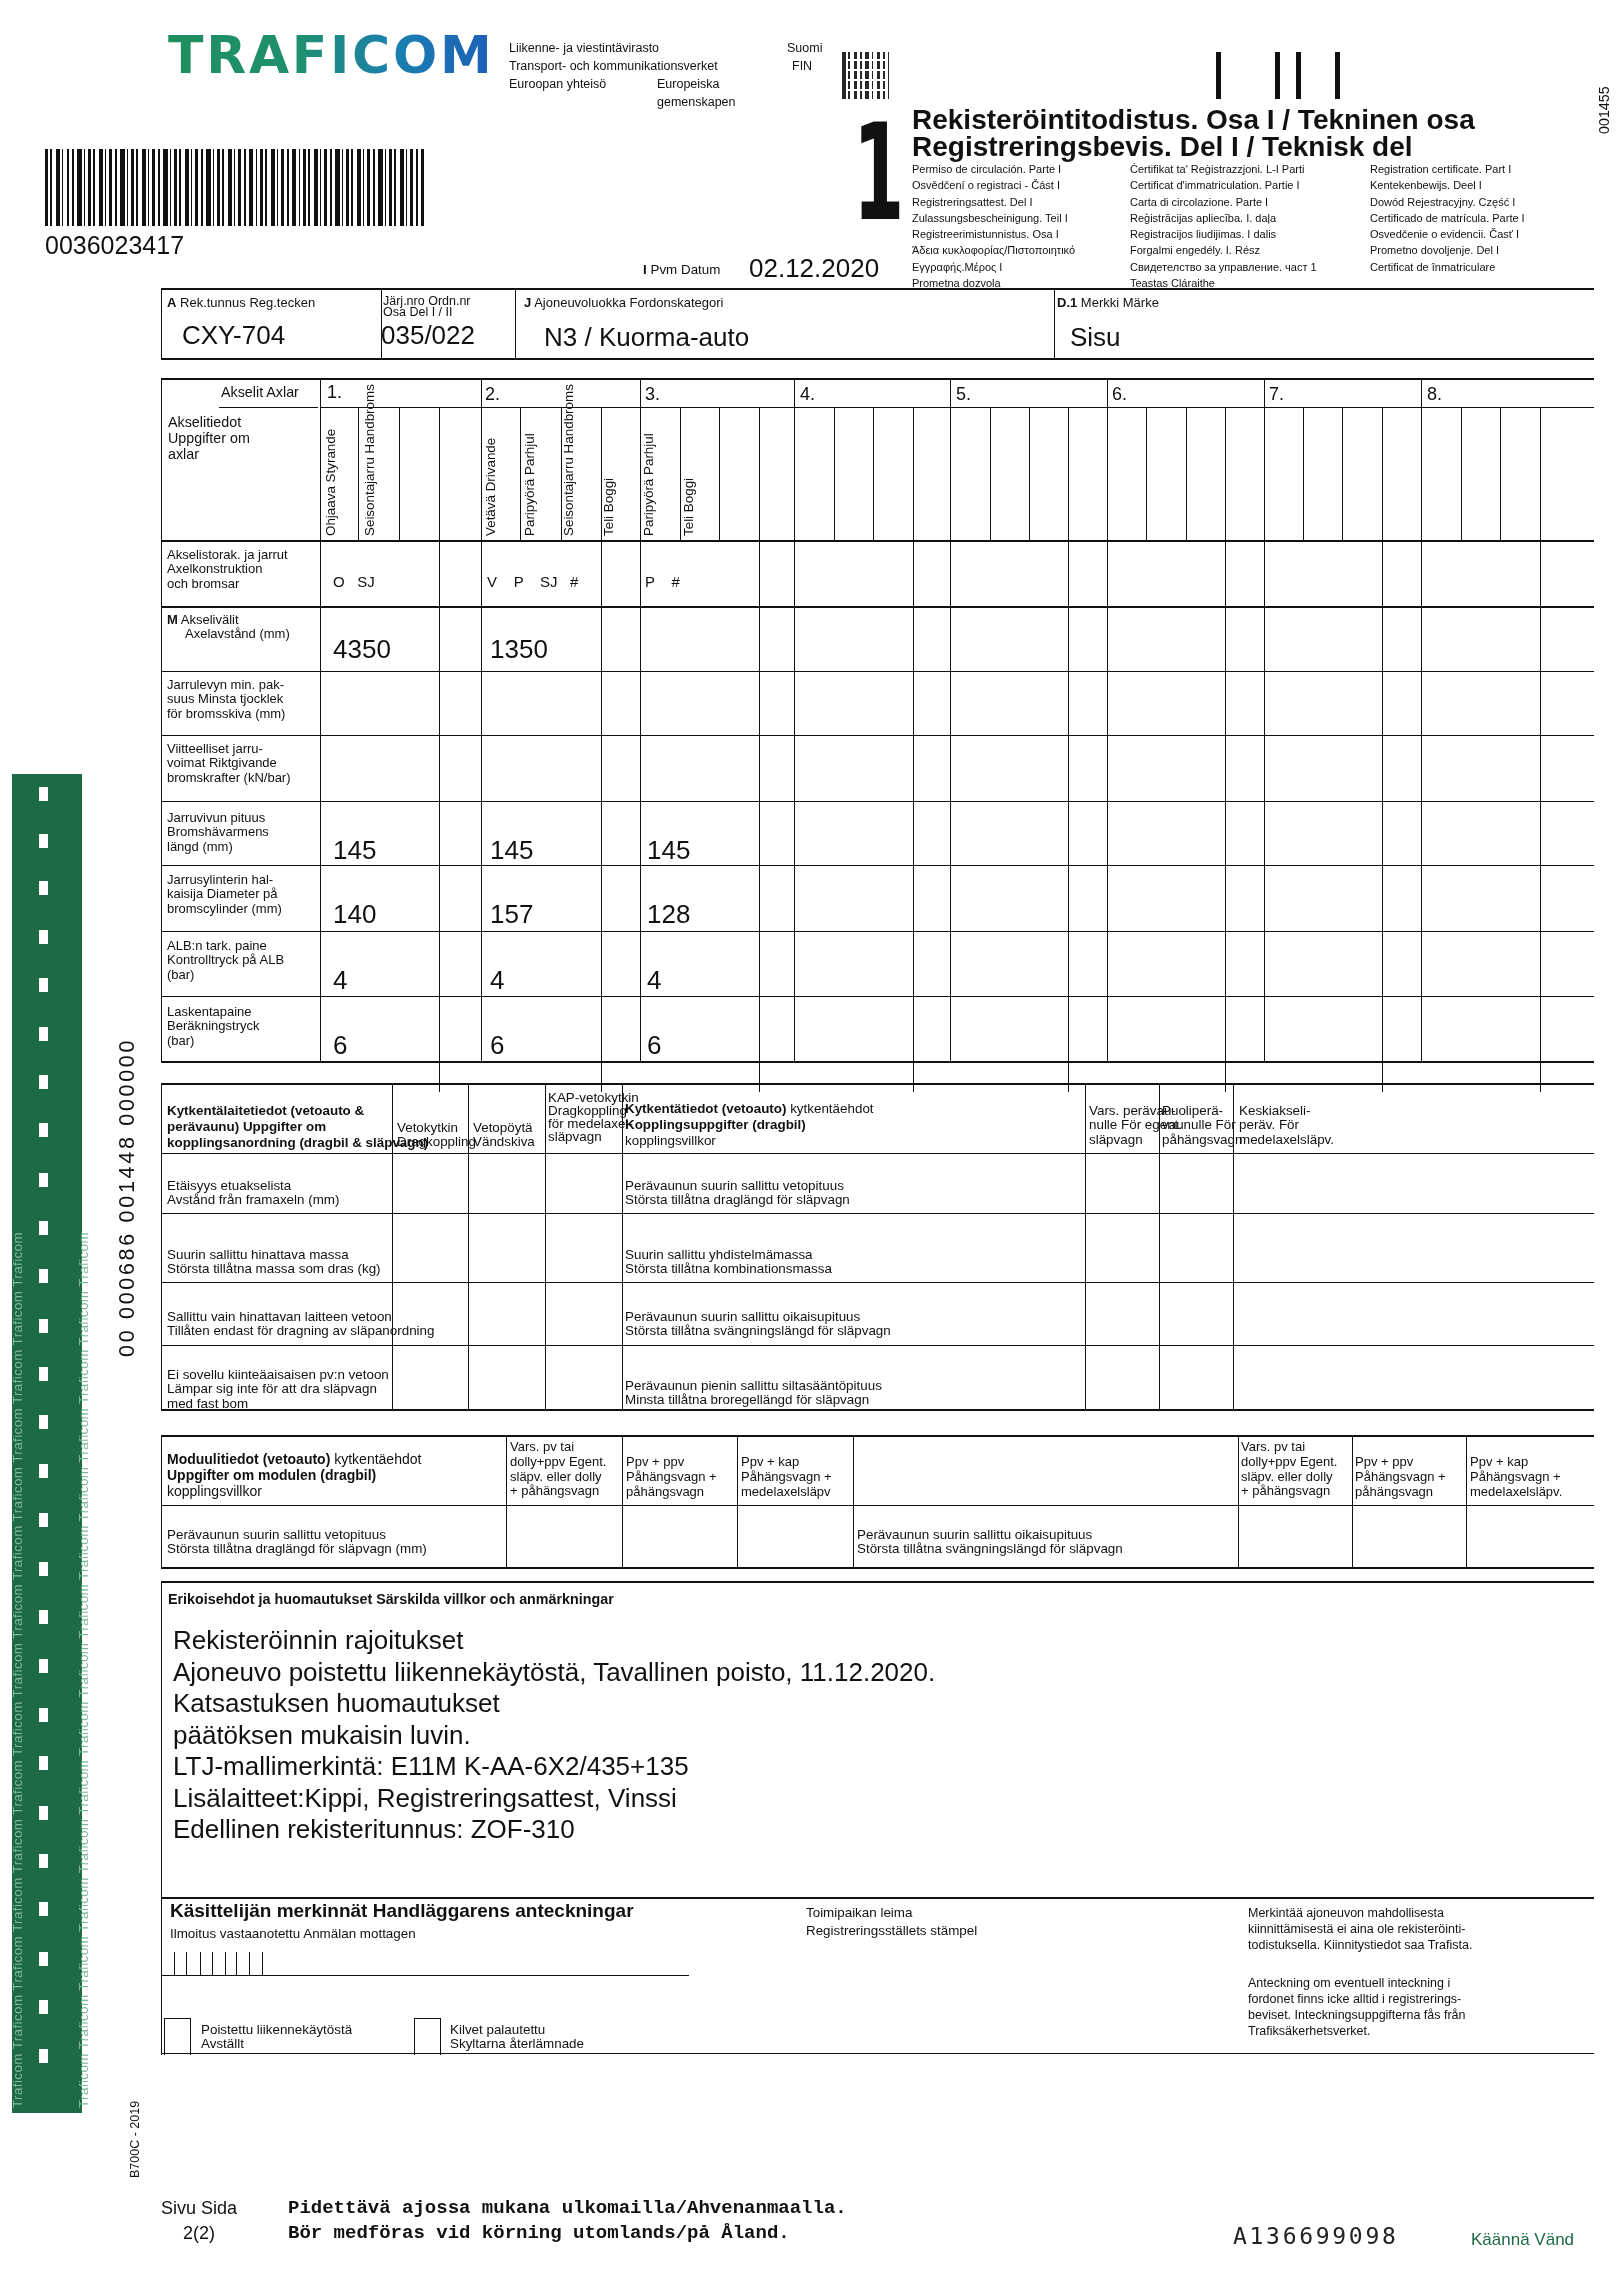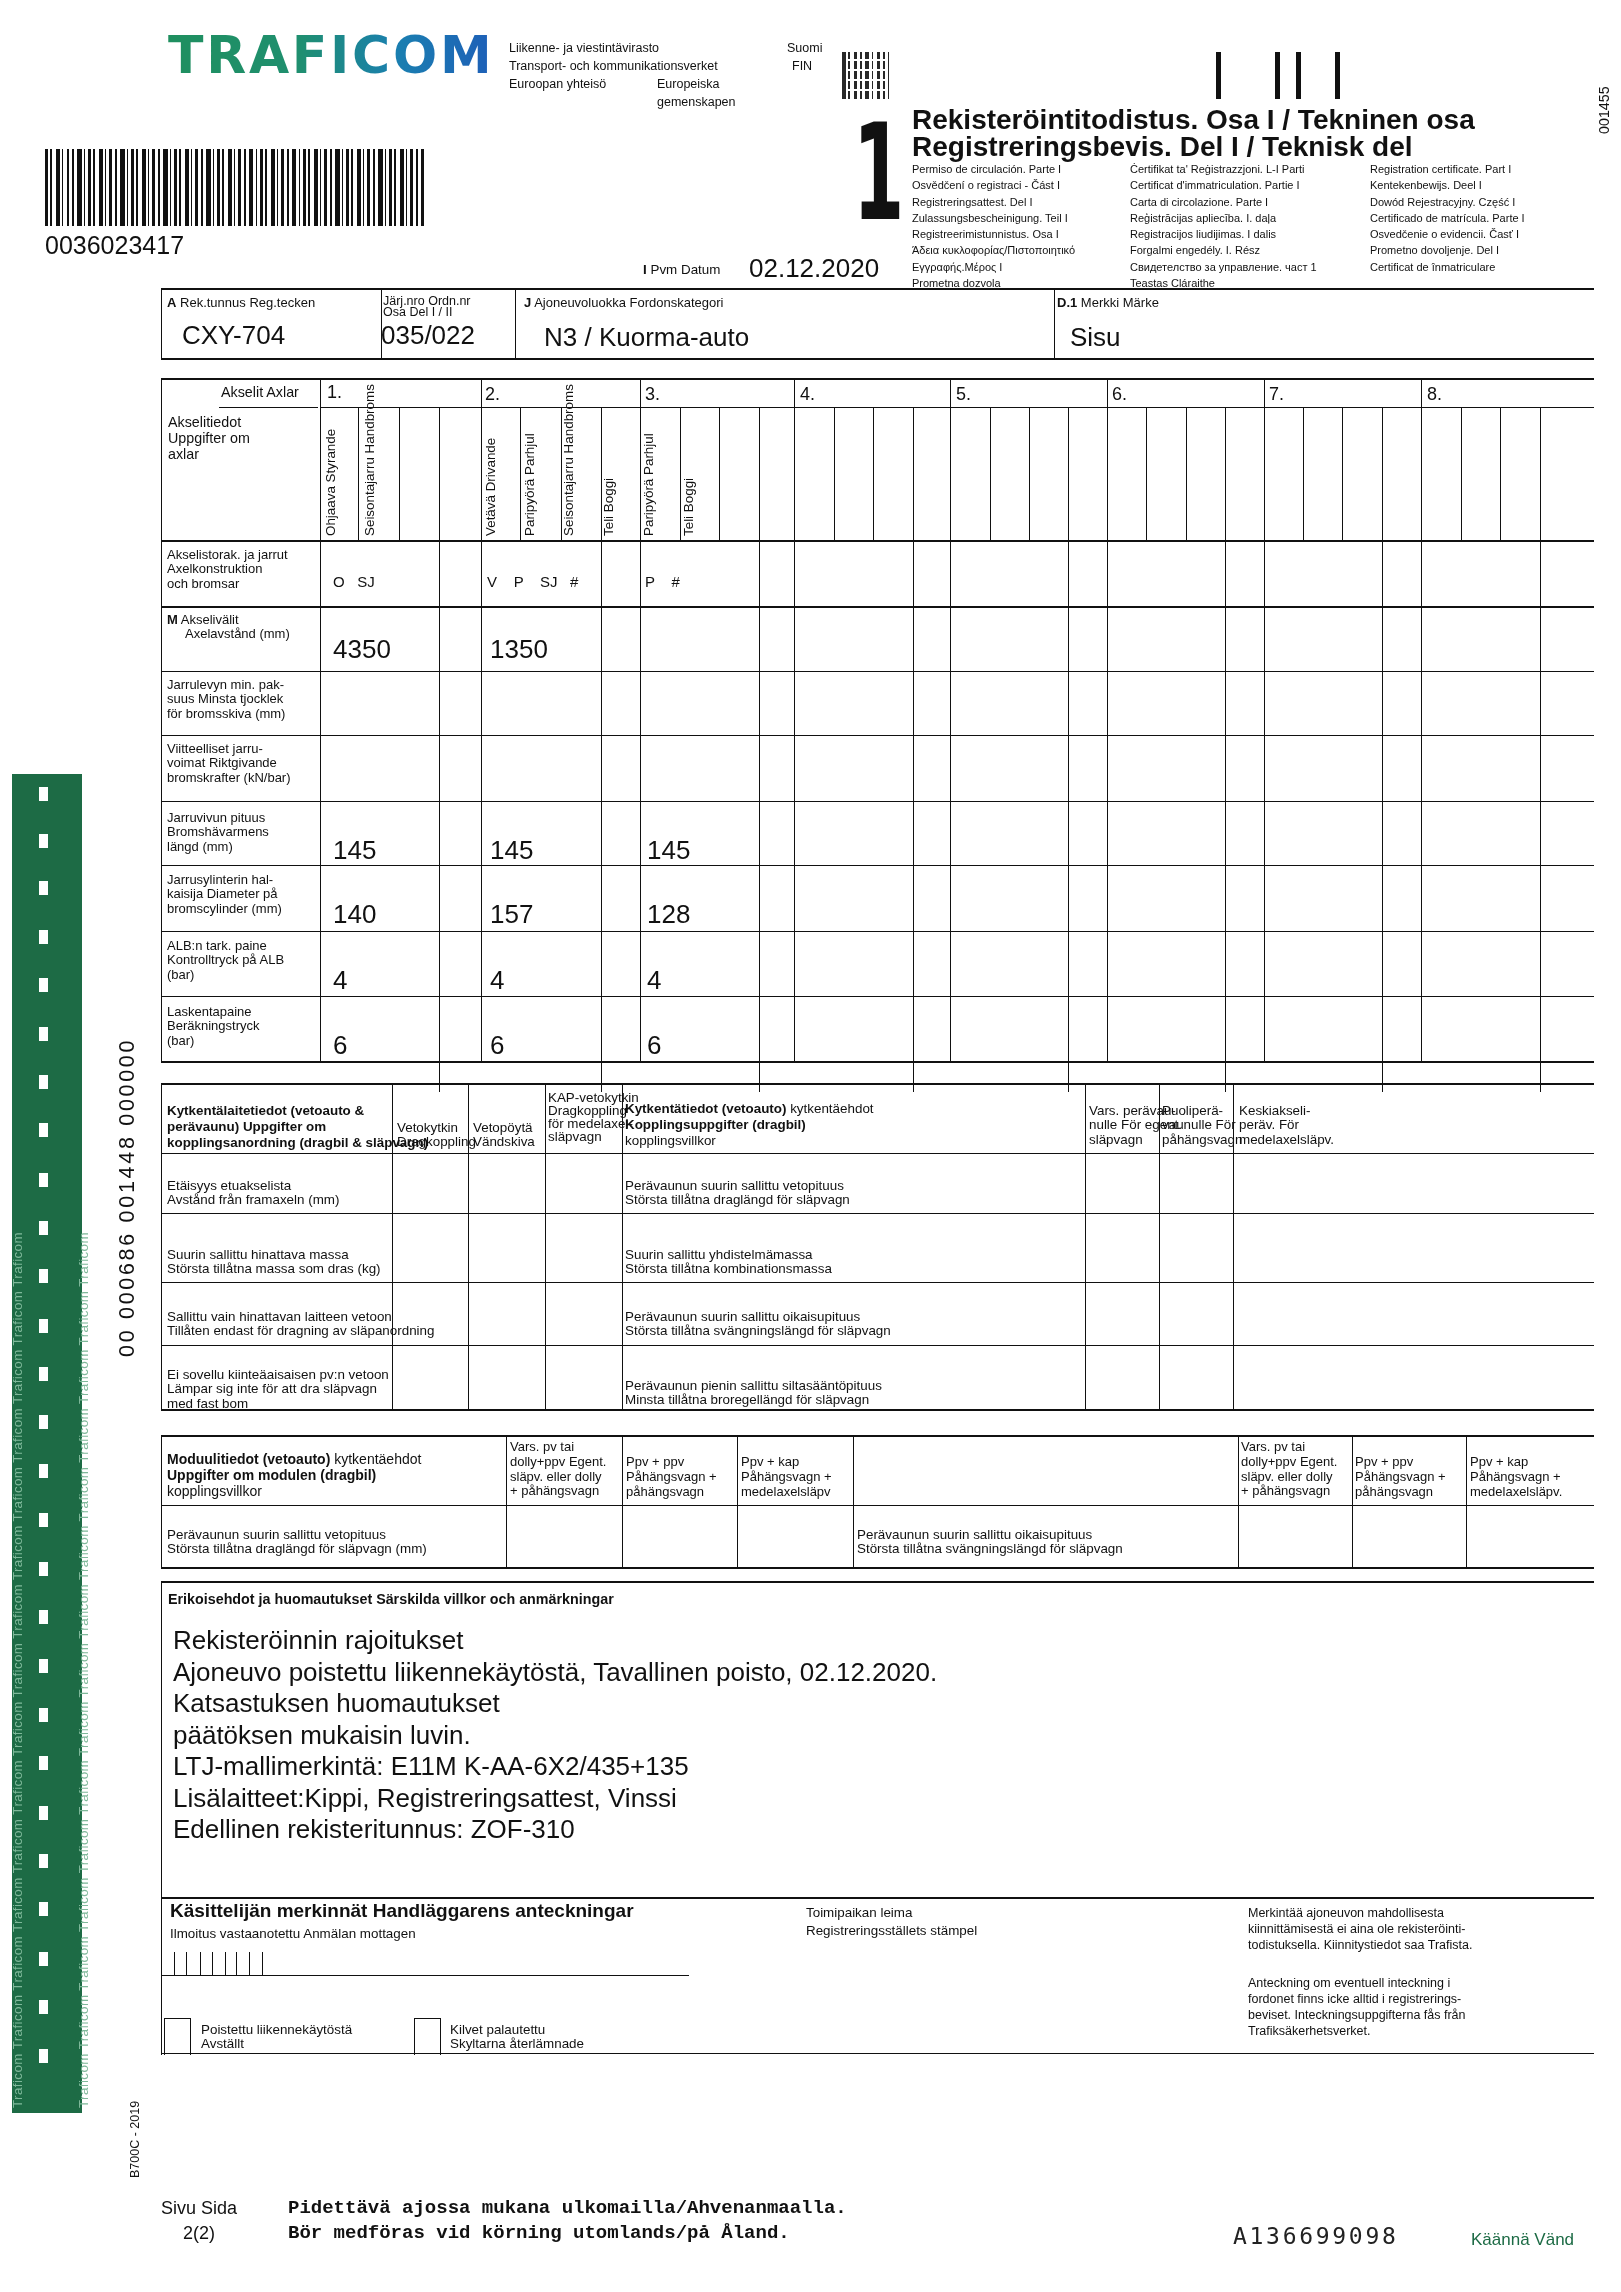--- a/index.html
+++ b/index.html
@@ -401,21 +401,21 @@
 <div class="lbl" style="left:857px;top:1528px;font-size:13.4px">
     <div>Perävaunun suurin sallittu oikaisupituus</div>
     <div>Största tillåtna svängningslängd för släpvagn</div>
   </div>
 
 <div class="hl th" style="left:161px;top:1581px;width:1433px"></div>
 <div class="vl" style="left:161px;top:1581px;height:329px"></div>
 <div class="lbl" style="left:168px;top:1592px;font-weight:bold;font-size:14.3px">Erikoisehdot ja huomautukset Särskilda villkor och anmärkningar</div>
 <div class="remarks">
   <div>Rekisteröinnin rajoitukset</div>
-    <div>Ajoneuvo poistettu liikennekäytöstä, Tavallinen poisto, 02.12.2020.</div>
+    <div>Ajoneuvo poistettu liikennekäytöstä, Tavallinen poisto, 11.12.2020.</div>
     <div>Katsastuksen huomautukset</div>
     <div>päätöksen mukaisin luvin.</div>
     <div>LTJ-mallimerkintä: E11M K-AA-6X2/435+135</div>
     <div>Lisälaitteet:Kippi, Registreringsattest, Vinssi</div>
     <div>Edellinen rekisteritunnus: ZOF-310</div>
 </div>
 
 <div class="hl th" style="left:161px;top:1897px;width:1433px"></div>
 <div class="vl" style="left:161px;top:1897px;height:158px"></div>
 <div class="lbl" style="left:170px;top:1900px;font-weight:bold;font-size:19px;line-height:21.5px">Käsittelijän merkinnät Handläggarens anteckningar</div>

